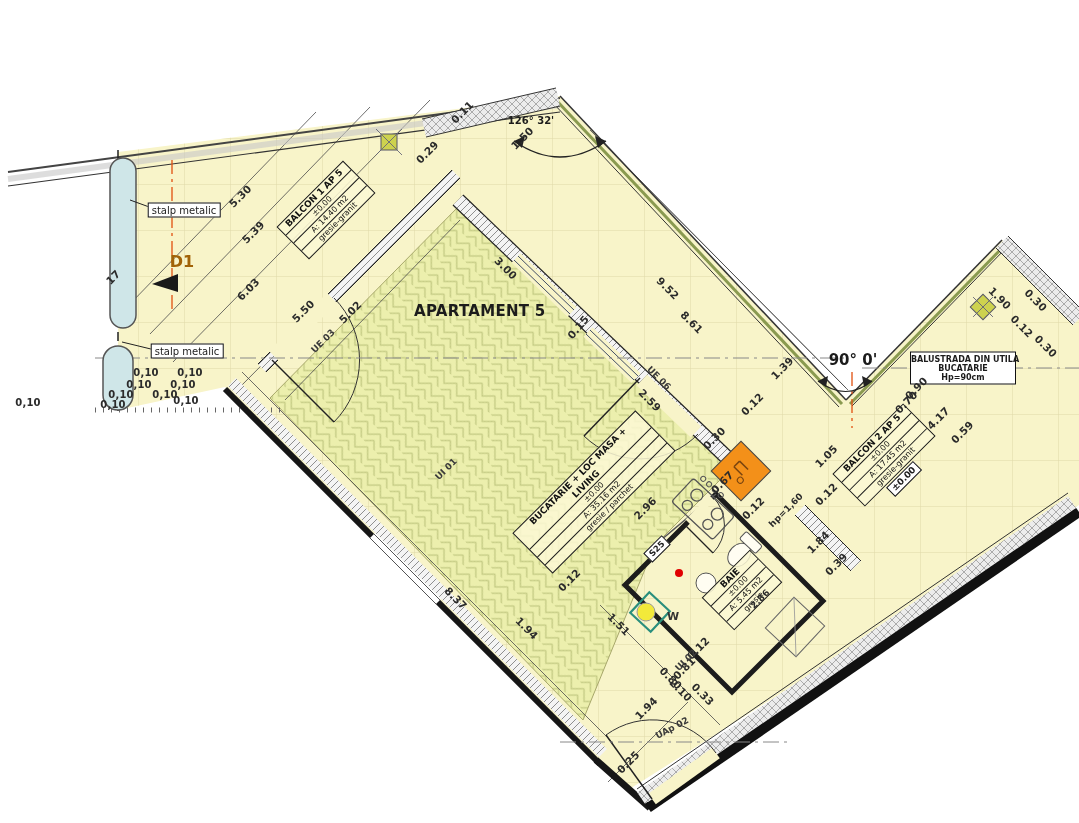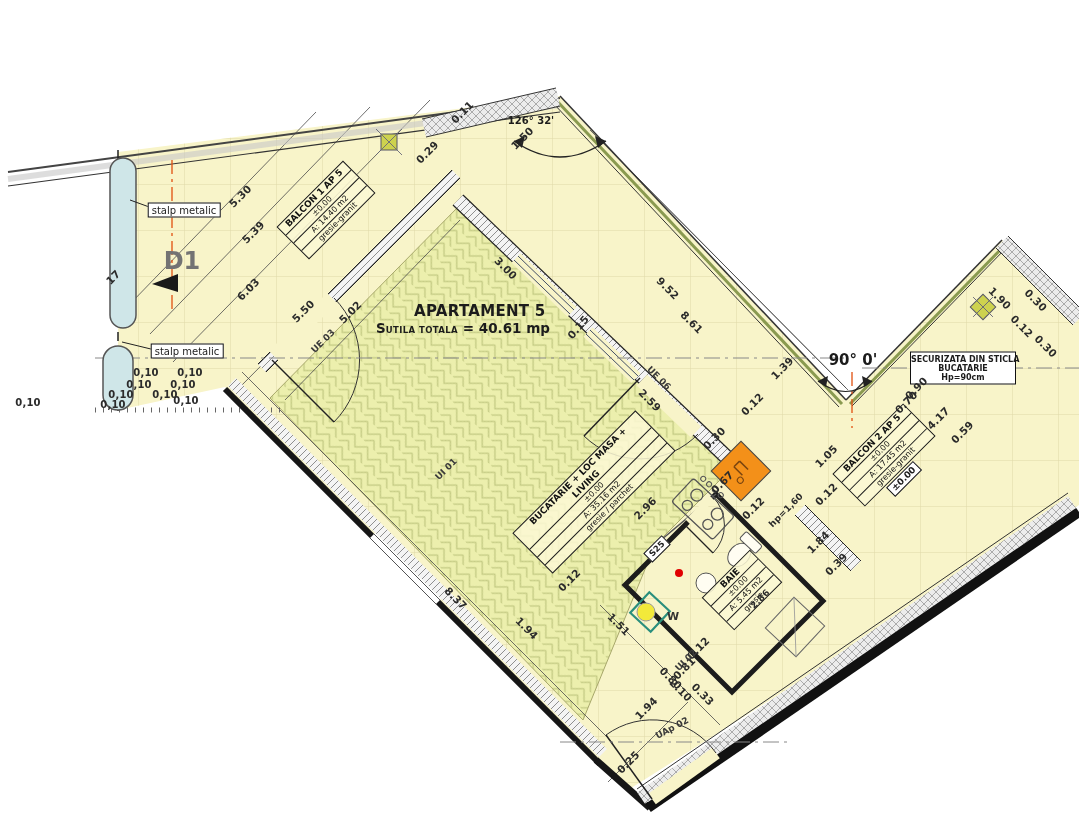--- a/index.html
+++ b/index.html
@@ -19,21 +19,21 @@
   .rb2{left:594px;top:492px;width:172px;}
   .rb3{left:742px;top:590px;width:66px;}
   .rb4{left:884px;top:455px;width:98px;}
   .note{left:963px;top:368px;width:104px;border:1px solid #111;background:#fff;
         font-size:8px;font-weight:bold;line-height:9px;text-align:center;padding:2px 0;}
   .stalp{border:1px solid #111;background:#fff;font-size:10px;line-height:13px;padding:0 3px;}
   .s1{left:184px;top:210px;} .s2{left:187px;top:351px;}
   .minibox{border:1px solid #111;background:#fff;font-weight:bold;font-size:9px;line-height:11px;padding:0 3px;}
   .pm{left:904px;top:479px;transform:translate(-50%,-50%) rotate(-45deg);}
   .s25{left:657px;top:549px;transform:translate(-50%,-50%) rotate(-45deg);font-size:8.5px;}
-  .d1{left:182px;top:261px;font-size:24px;color:#737373;font-weight:bold;}
+  .d1{left:182px;top:261px;font-size:16px;color:#a16207;font-weight:bold;}
   .wlbl{left:673px;top:616px;font-size:11px;color:#333;font-weight:bold;}
   .a126{left:531px;top:120px;font-size:10px;font-weight:600;}
   .a90{left:853px;top:360px;font-size:15px;font-weight:600;}
   .titleblock{position:absolute;left:376px;top:302px;color:#1c1c1c;}
   .tb1{font-size:15px;font-weight:bold;letter-spacing:.3px;margin-left:38px;}
   .tbl{font-size:13.5px;font-weight:bold;line-height:17px;}
   .tbl .sub{font-size:8.5px;letter-spacing:.4px;}
 </style>
 </head>
 <body>
@@ -223,21 +223,20 @@
     <polygon points="514,141 525,136 522,148" fill="#222"></polygon>
     <polygon points="606,141 595,136 598,148" fill="#222"></polygon>
     <path d="M818,381 Q846,402 872,381" fill="none" stroke="#222" stroke-width="1.2"></path>
     <polygon points="818,381 828,376 826,387" fill="#222"></polygon>
     <polygon points="872,381 862,376 864,387" fill="#222"></polygon>
   </g>
 </svg>
 
 <div class="titleblock">
   <div class="tb1">APARTAMENT 5</div>
-  <div class="tbl"><span>S</span><span class="sub">UTILA TOTALA</span> <span>= 40.61 mp</span></div>
 </div>
 
 <div class="room-box rb1">
   <div class="rname">BALCON 1 AP 5</div>
   <div class="rrow">±0.00</div>
   <div class="rrow">A: 14.40 m2</div>
   <div class="rrow">gresie-granit</div>
 </div>
 <div class="room-box rb2">
   <div class="rname">BUCATARIE + LOC MASA + LIVING</div>
@@ -252,21 +251,21 @@
   <div class="rrow">gresie</div>
 </div>
 <div class="room-box rb4">
   <div class="rname">BALCON 2 AP 5</div>
   <div class="rrow">±0.00</div>
   <div class="rrow">A: 17.45 m2</div>
   <div class="rrow">gresie-granit</div>
 </div>
 
 <div class="lbl note">
-  <div>SECURIZATA DIN STICLA</div>
+  <div>BALUSTRADA DIN UTILA</div>
   <div>BUCATARIE</div>
   <div>Hp=90cm</div>
 </div>
 
 <div class="lbl stalp s1">stalp metalic</div>
 <div class="lbl stalp s2">stalp metalic</div>
 <div class="lbl minibox pm">±0.00</div>
 <div class="lbl minibox s25">S25</div>
 <div class="lbl d1">D1</div>
 <div class="lbl wlbl">W</div>

